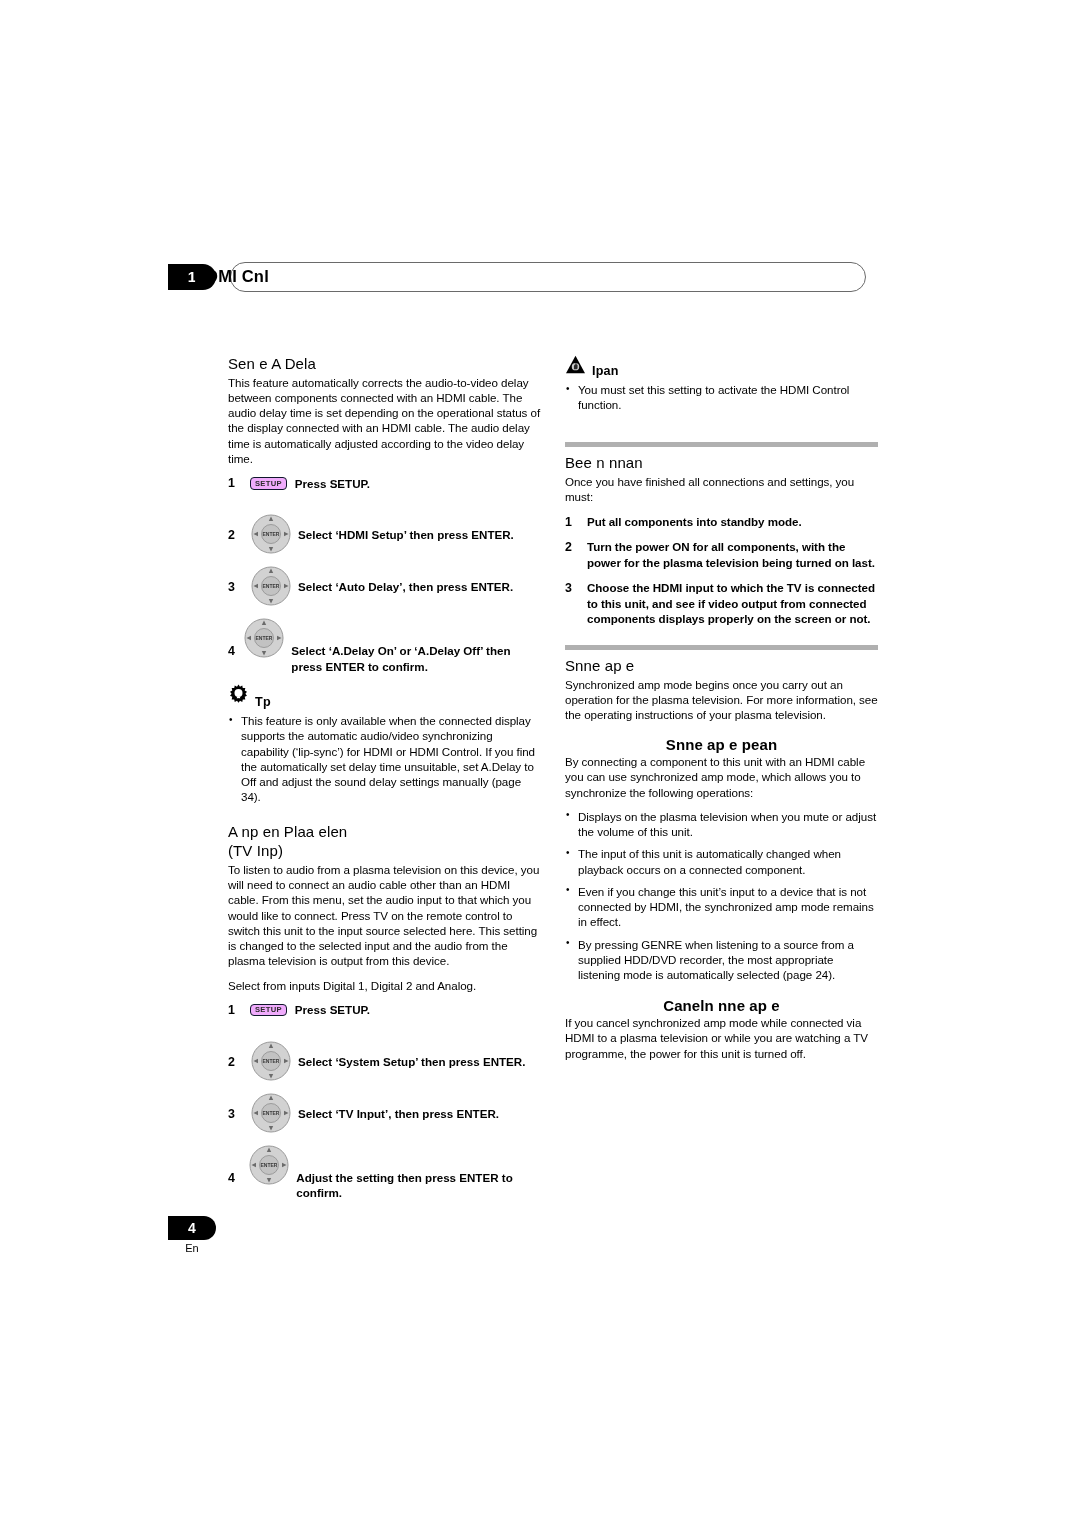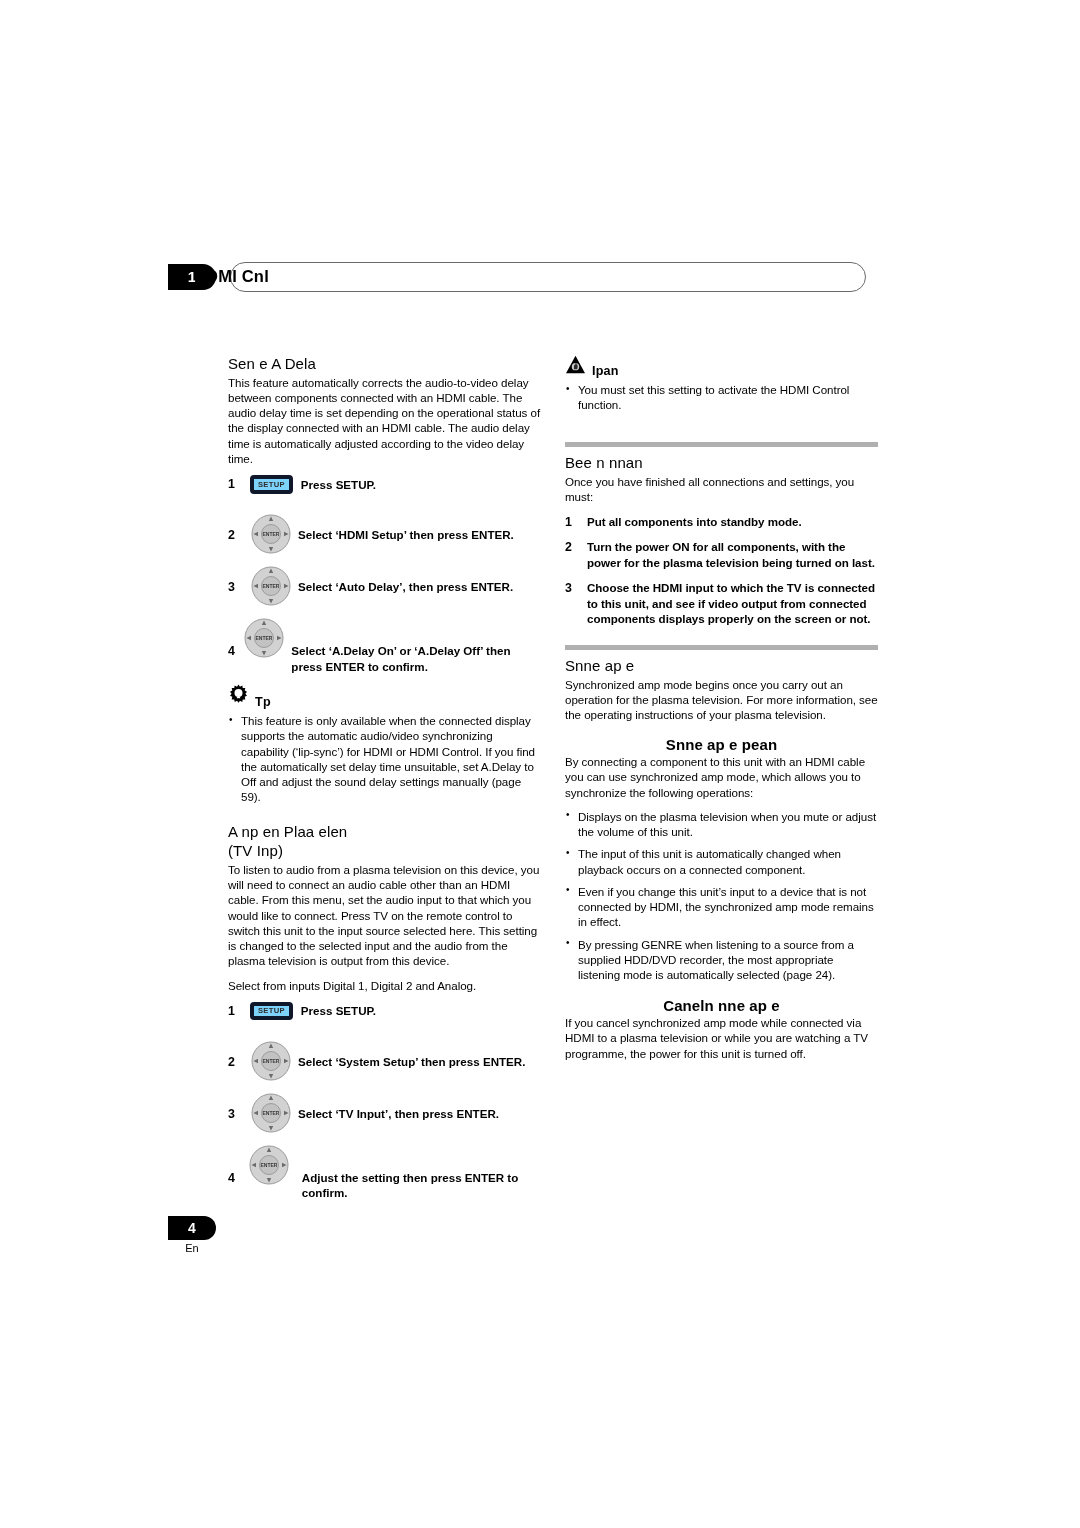--- a/index.html
+++ b/index.html
@@ -125,22 +125,22 @@
   .step-row {
     display: flex;
     align-items: flex-start;
     gap: 0;
   }
 
   
   .key-setup {
     display: inline-block;
     vertical-align: middle;
-    background: #7dd3fc;
-    border: 4px solid #0f172a;
+    background: #f0abfc;
+    border: 1px solid #0f172a;
     border-radius: 4px;
     font-size: 7.6px;
     font-weight: bold;
     letter-spacing: 0.3px;
     color: #2b2b2b;
     padding: 1.5px 4px 1.5px 4px;
     line-height: 1;
     font-family: "Liberation Sans", sans-serif;
   }
 
@@ -334,21 +334,21 @@
               <path d="M12 0.6l1.7 2.4 2.6-1.4 0.6 2.9 2.9 0.1-0.7 2.9 2.6 1.3-1.8 2.3 1.8 2.3-2.6 1.3 0.7 2.9-2.9 0.1-0.6 2.9-2.6-1.4L12 21.5l-1.7-2.3-2.6 1.4-0.6-2.9-2.9-0.1 0.7-2.9-2.6-1.3 1.8-2.3-1.8-2.3 2.6-1.3-0.7-2.9 2.9-0.1 0.6-2.9 2.6 1.4z"></path>
             </g>
             <circle cx="12" cy="10.2" r="4.6" fill="#ffffff"></circle>
             <rect x="10.2" y="14.4" width="3.6" height="2.6" fill="#ffffff"></rect>
             <rect x="10.4" y="16.2" width="3.2" height="1.5" fill="#000000"></rect>
           </svg>
         </span>
         <span class="note-title">Tp</span>
       </div>
       <ul class="bullets">
-        <li>This feature is only available when the connected display supports the automatic audio/video synchronizing capability (‘lip-sync’) for HDMI or HDMI Control. If you find the automatically set delay time unsuitable, set A.Delay to Off and adjust the sound delay settings manually (page 59).</li>
+        <li>This feature is only available when the connected display supports the automatic audio/video synchronizing capability (‘lip-sync’) for HDMI or HDMI Control. If you find the automatically set delay time unsuitable, set A.Delay to Off and adjust the sound delay settings manually (page 34).</li>
       </ul>
     </div>
 
     <h2 class="h2" style="margin-top:18px;">A np en Plaa elen</h2>
     <h2 class="h2 sub">(TV Inp)</h2>
     <p class="body">To listen to audio from a plasma television on this device, you will need to connect an audio cable other than an HDMI cable. From this menu, set the audio input to that which you would like to connect. Press TV on the remote control to switch this unit to the input source selected here. This setting is changed to the selected input and the audio from the plasma television is output from this device.</p>
     <p class="body">Select from inputs Digital 1, Digital 2 and Analog.</p>
 
     <div class="steps">
 
@@ -403,21 +403,21 @@
             <svg width="42" height="42" viewBox="0 0 42 42" aria-hidden="true">
               <circle cx="21" cy="21" r="19" fill="#d2d2d2" stroke="#9a9a9a" stroke-width="1"></circle>
               <circle cx="21" cy="21" r="9.5" fill="#c2c2c2" stroke="#8f8f8f" stroke-width="0.8"></circle>
               <text x="21" y="23" font-family="Liberation Sans, sans-serif" font-size="5" font-weight="bold" fill="#3a3a3a" text-anchor="middle">ENTER</text>
               <polygon points="21,3.5 23.2,8 18.8,8" fill="#6b6b6b"></polygon>
               <polygon points="21,38.5 23.2,34 18.8,34" fill="#6b6b6b"></polygon>
               <polygon points="3.5,21 8,18.8 8,23.2" fill="#6b6b6b"></polygon>
               <polygon points="38.5,21 34,18.8 34,23.2" fill="#6b6b6b"></polygon>
             </svg>
           </span>
-          <span style="padding-top:26px;margin-left:12px;">Adjust the setting then press ENTER to confirm.</span>
+          <span style="padding-top:26px;margin-left:6px;">Adjust the setting then press ENTER to confirm.</span>
         </div>
       </div>
 
     </div>
   </div>
 
   <div class="col col-right">
 
     <div class="note" style="margin-top:0;">
       <div class="note-head">

